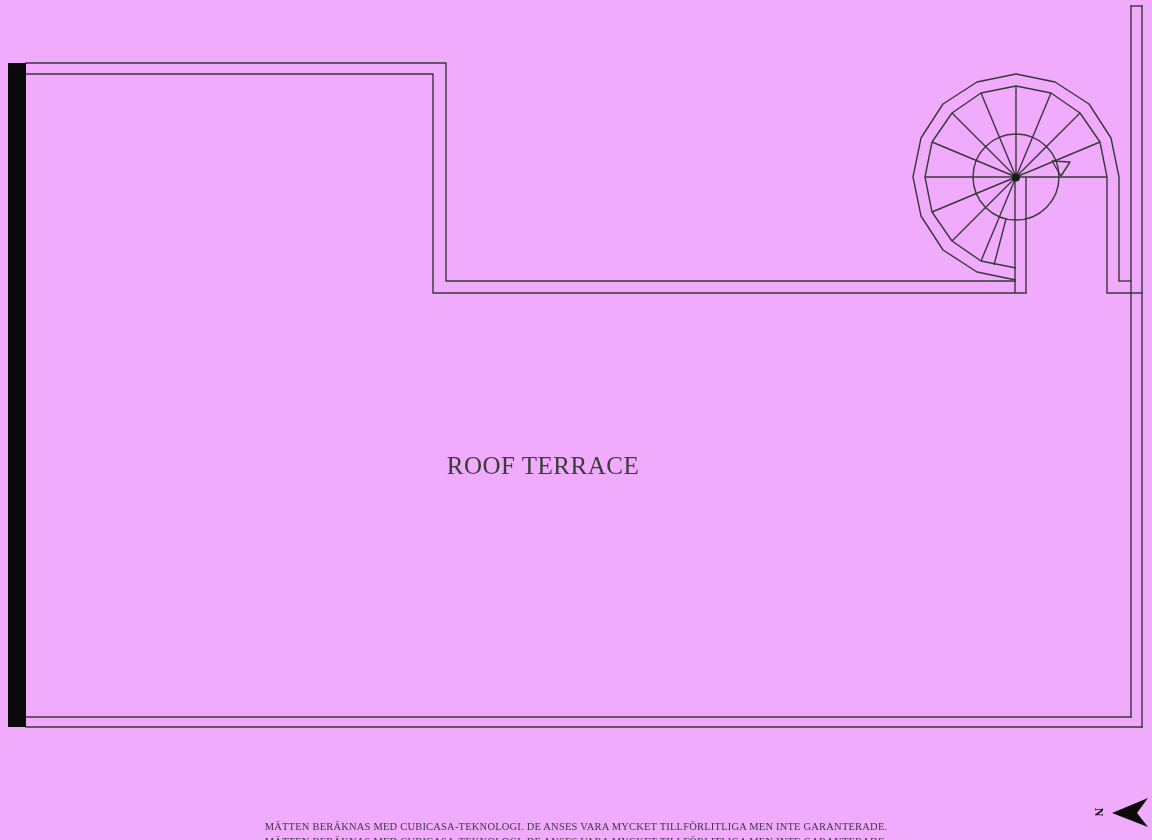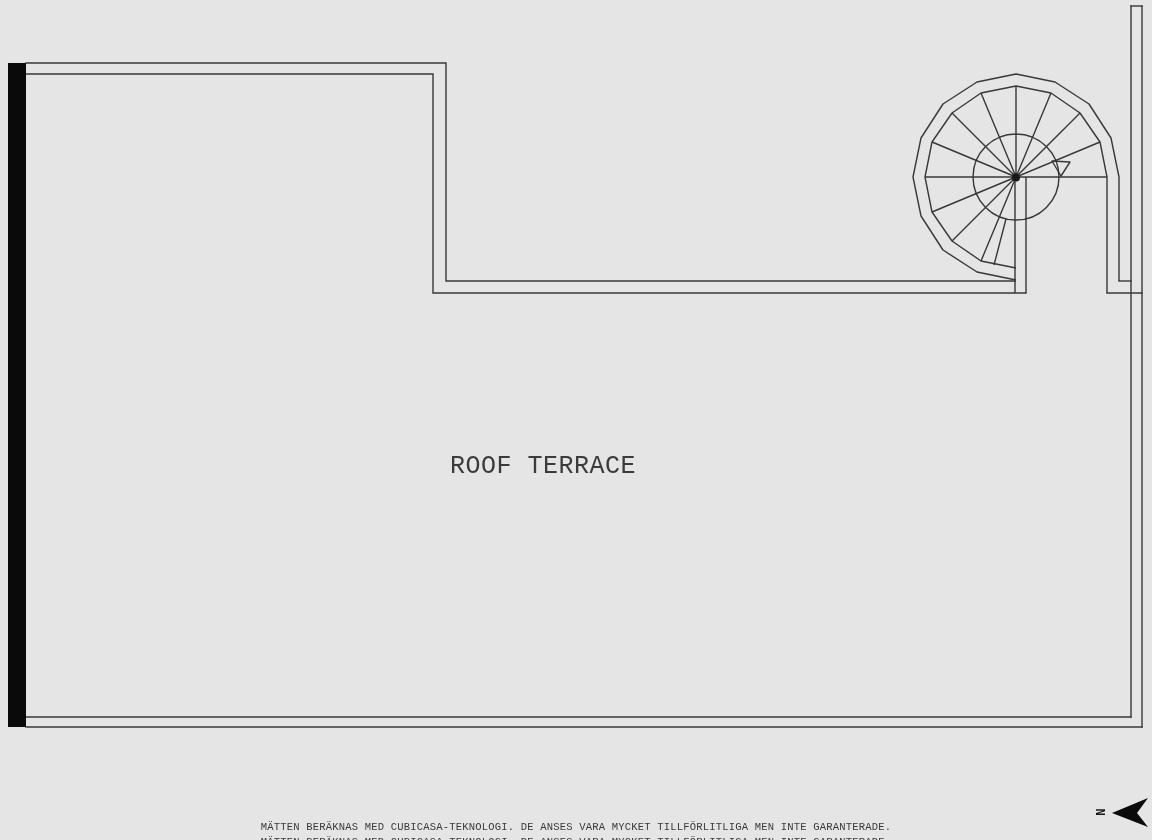--- a/index.html
+++ b/index.html
@@ -1,22 +1,22 @@
 <!DOCTYPE html>
 <html><head>
 <meta charset="utf-8">
 <style>
   html, body { margin: 0; padding: 0; background: #ffffff; }
   .canvas {
     position: relative;
     width: 1152px;
     height: 840px;
-    background: #e5e5e5;
+    background: #f0abfc;
     overflow: hidden;
-    font-family: Liberation Mono, monospace;
+    font-family: Liberation Serif, serif;
   }
   .plan-svg { position: absolute; left: 0; top: 0; }
   .room-label {
     position: absolute;
     left: 543px;
     top: 452px;
     transform: translateX(-50%);
     font-size: 25px;
     letter-spacing: 0.5px;
     color: #3b3b3b;

